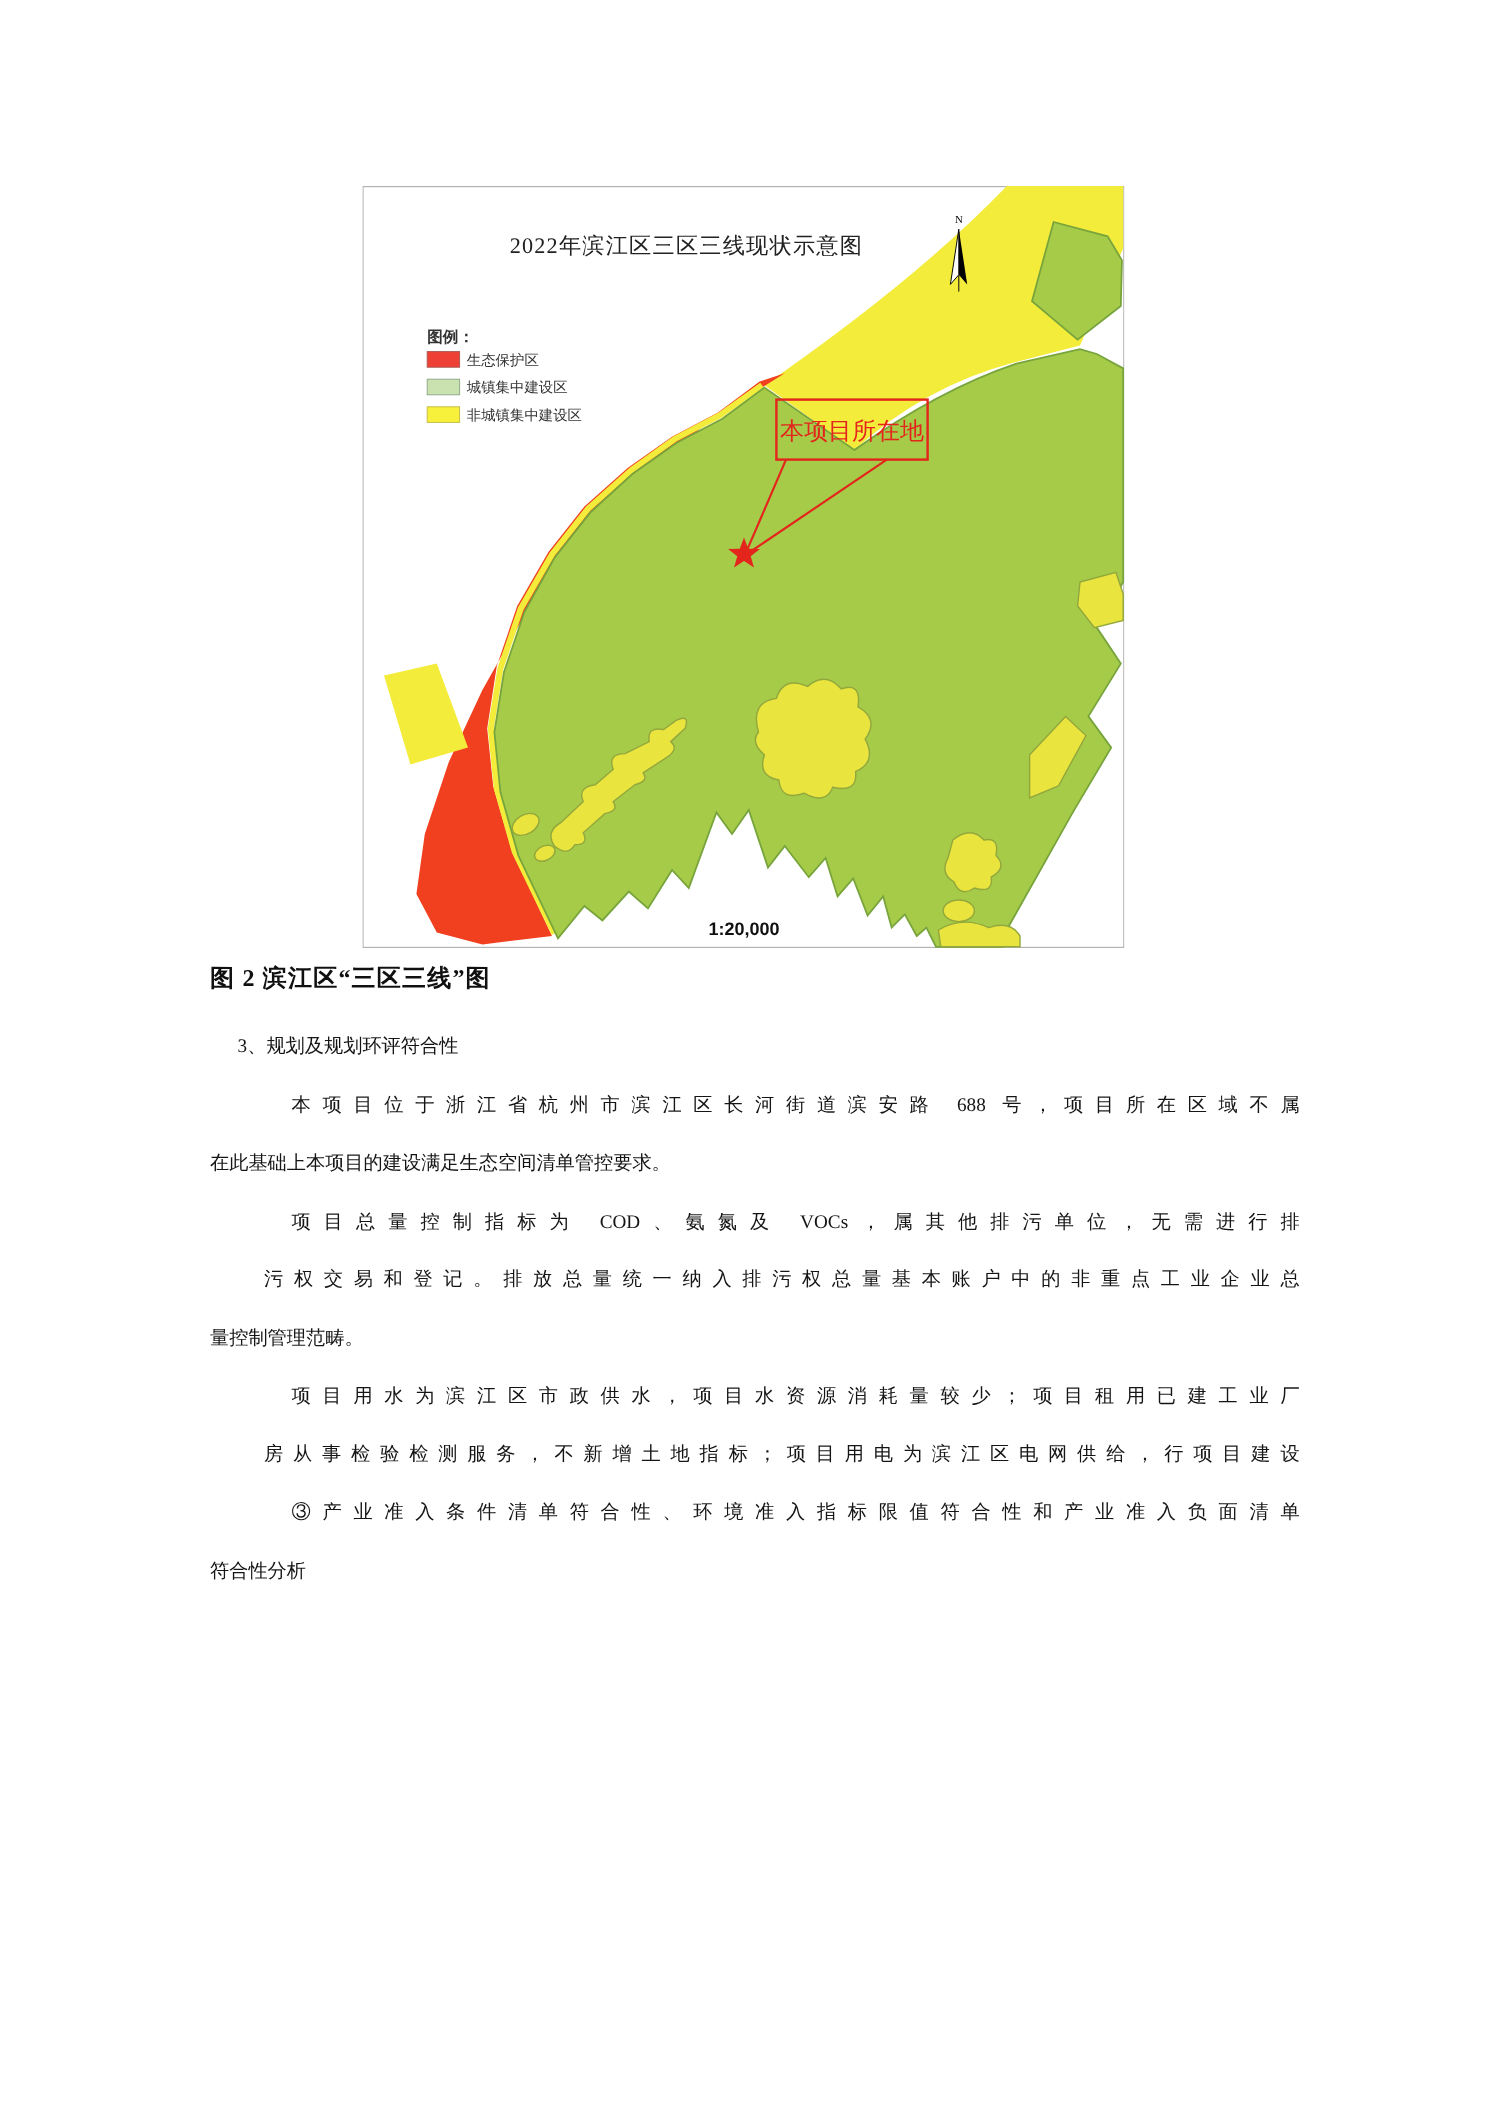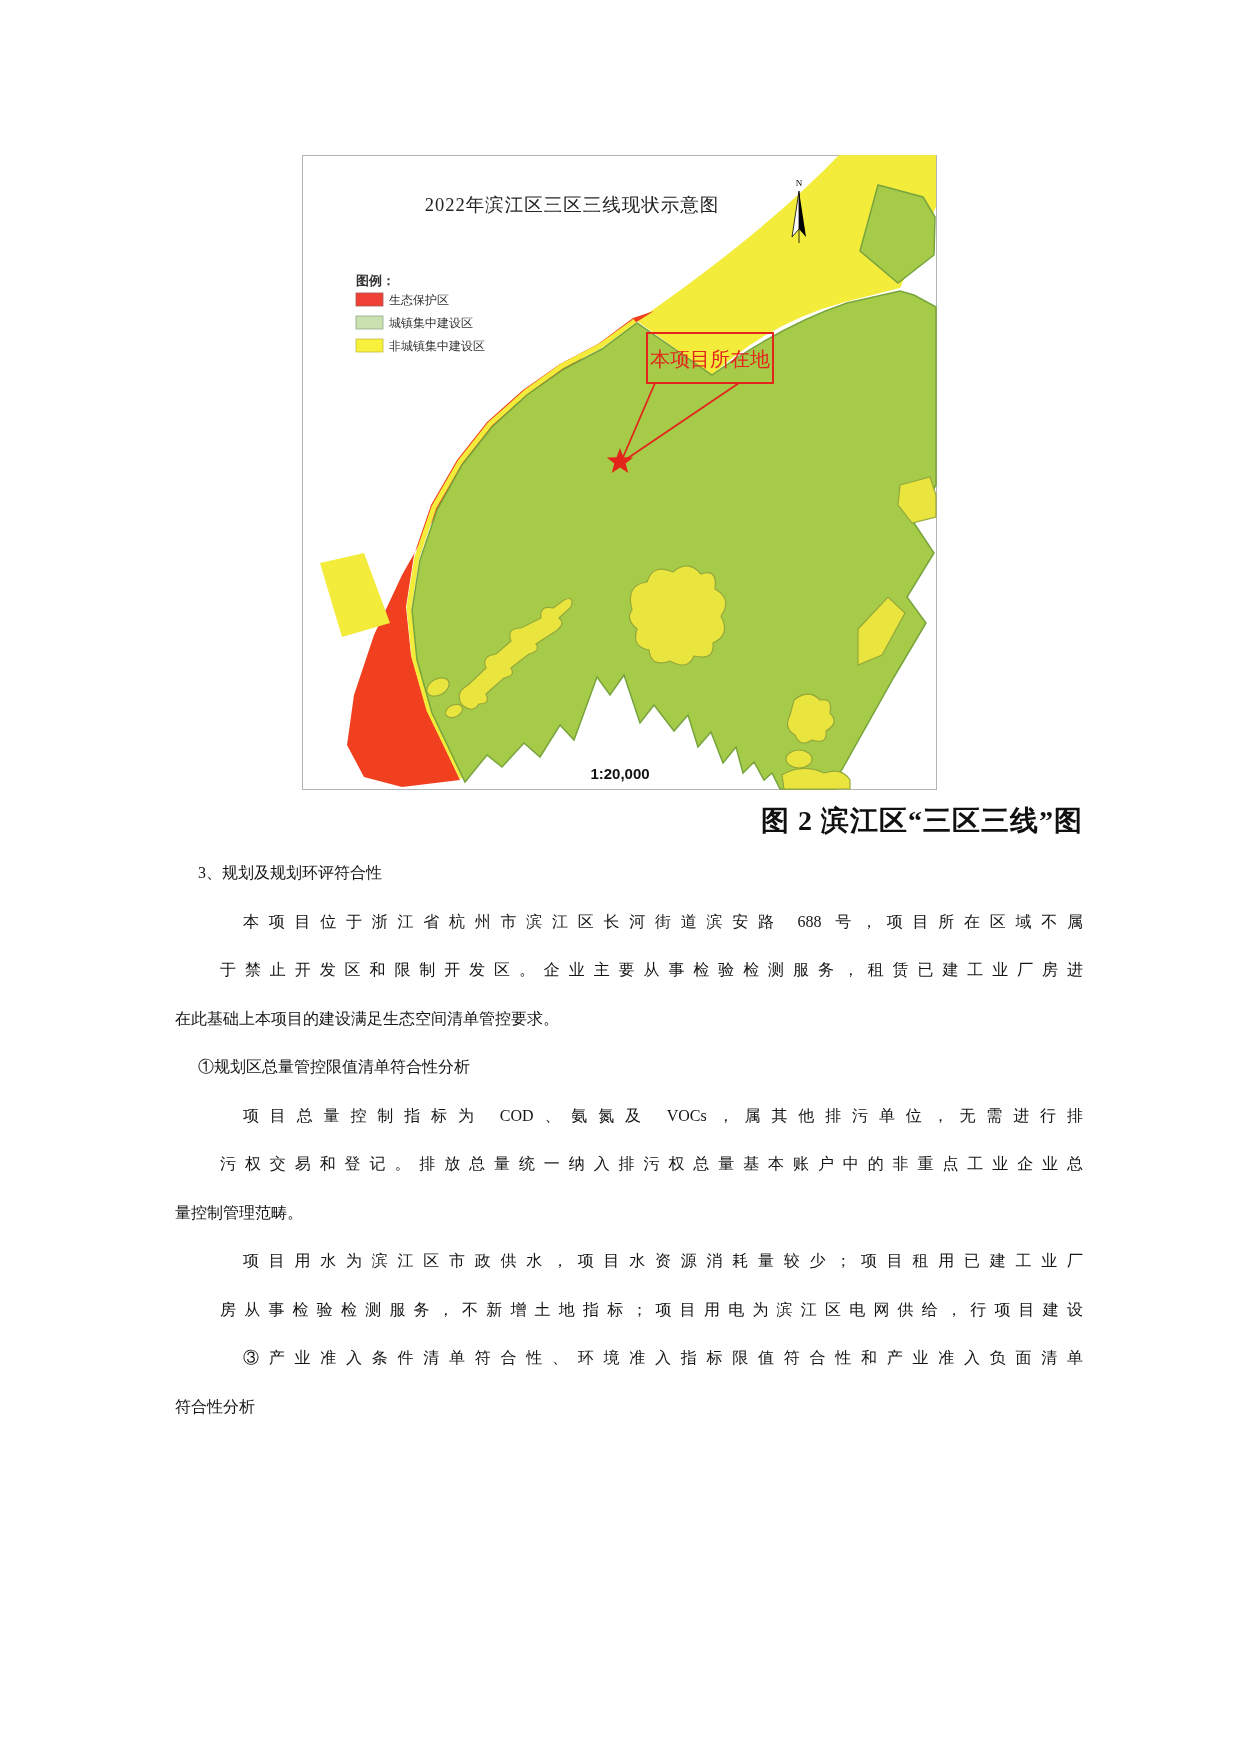--- a/index.html
+++ b/index.html
@@ -5,21 +5,21 @@
   html,body { margin:0; padding:0; background:#e8e8e8; }
   .page {
     position:relative; width:1240px; height:1754px; margin:0 auto;
     background:#ffffff; overflow:hidden;
     font-family:"Liberation Serif","DejaVu Serif",serif;
   }
   .map-figure { position:absolute; left:302px; top:155px; width:635px; height:635px; }
   .map-figure svg { display:block; }
   .fig-caption {
     position:absolute; left:175px; top:802px; width:908px;
-    text-align:right; font-weight:bold; font-size:28px; color:#101010;
+    text-align:left; font-weight:bold; font-size:20px; color:#101010;
     letter-spacing:1px;
   }
   .bodytext {
     position:absolute; left:175px; top:849px; width:908px;
     font-size:16px; color:#151515; line-height:48.5px;
   }
   .line { min-height:48.5px; white-space:nowrap; }
   .line.j { white-space:normal; text-align:justify; text-align-last:justify;margin-left:45px; }
   .line.ind { text-indent:23px; }
   .map-title { font-size:18.5px; letter-spacing:1px; fill:#222; font-family:"Liberation Serif","DejaVu Serif",serif; }
@@ -116,23 +116,21 @@
 
       <text x="318" y="624" text-anchor="middle" class="scale-text">1:20,000</text>
     </svg>
   </div>
 
   <div class="fig-caption">图 2 滨江区“三区三线”图</div>
 
   <div class="bodytext">
     <div class="line ind">3、规划及规划环评符合性</div>
     <div class="line ind j">本项目位于浙江省杭州市滨江区长河街道滨安路 688 号，项目所在区域不属</div>
-    <div class="line j">于禁止开发区和限制开发区。企业主要从事检验检测服务，租赁已建工业厂房进</div>
     <div class="line">在此基础上本项目的建设满足生态空间清单管控要求。</div>
-    <div class="line ind">①规划区总量管控限值清单符合性分析</div>
     <div class="line ind j">项目总量控制指标为 COD、氨氮及 VOCs，属其他排污单位，无需进行排</div>
     <div class="line j">污权交易和登记。排放总量统一纳入排污权总量基本账户中的非重点工业企业总</div>
     <div class="line">量控制管理范畴。</div>
     <div class="line ind j">项目用水为滨江区市政供水，项目水资源消耗量较少；项目租用已建工业厂</div>
     <div class="line j">房从事检验检测服务，不新增土地指标；项目用电为滨江区电网供给，行项目建设</div>
     <div class="line ind j">③产业准入条件清单符合性、环境准入指标限值符合性和产业准入负面清单</div>
     <div class="line">符合性分析</div>
   </div>
 
 </div>

